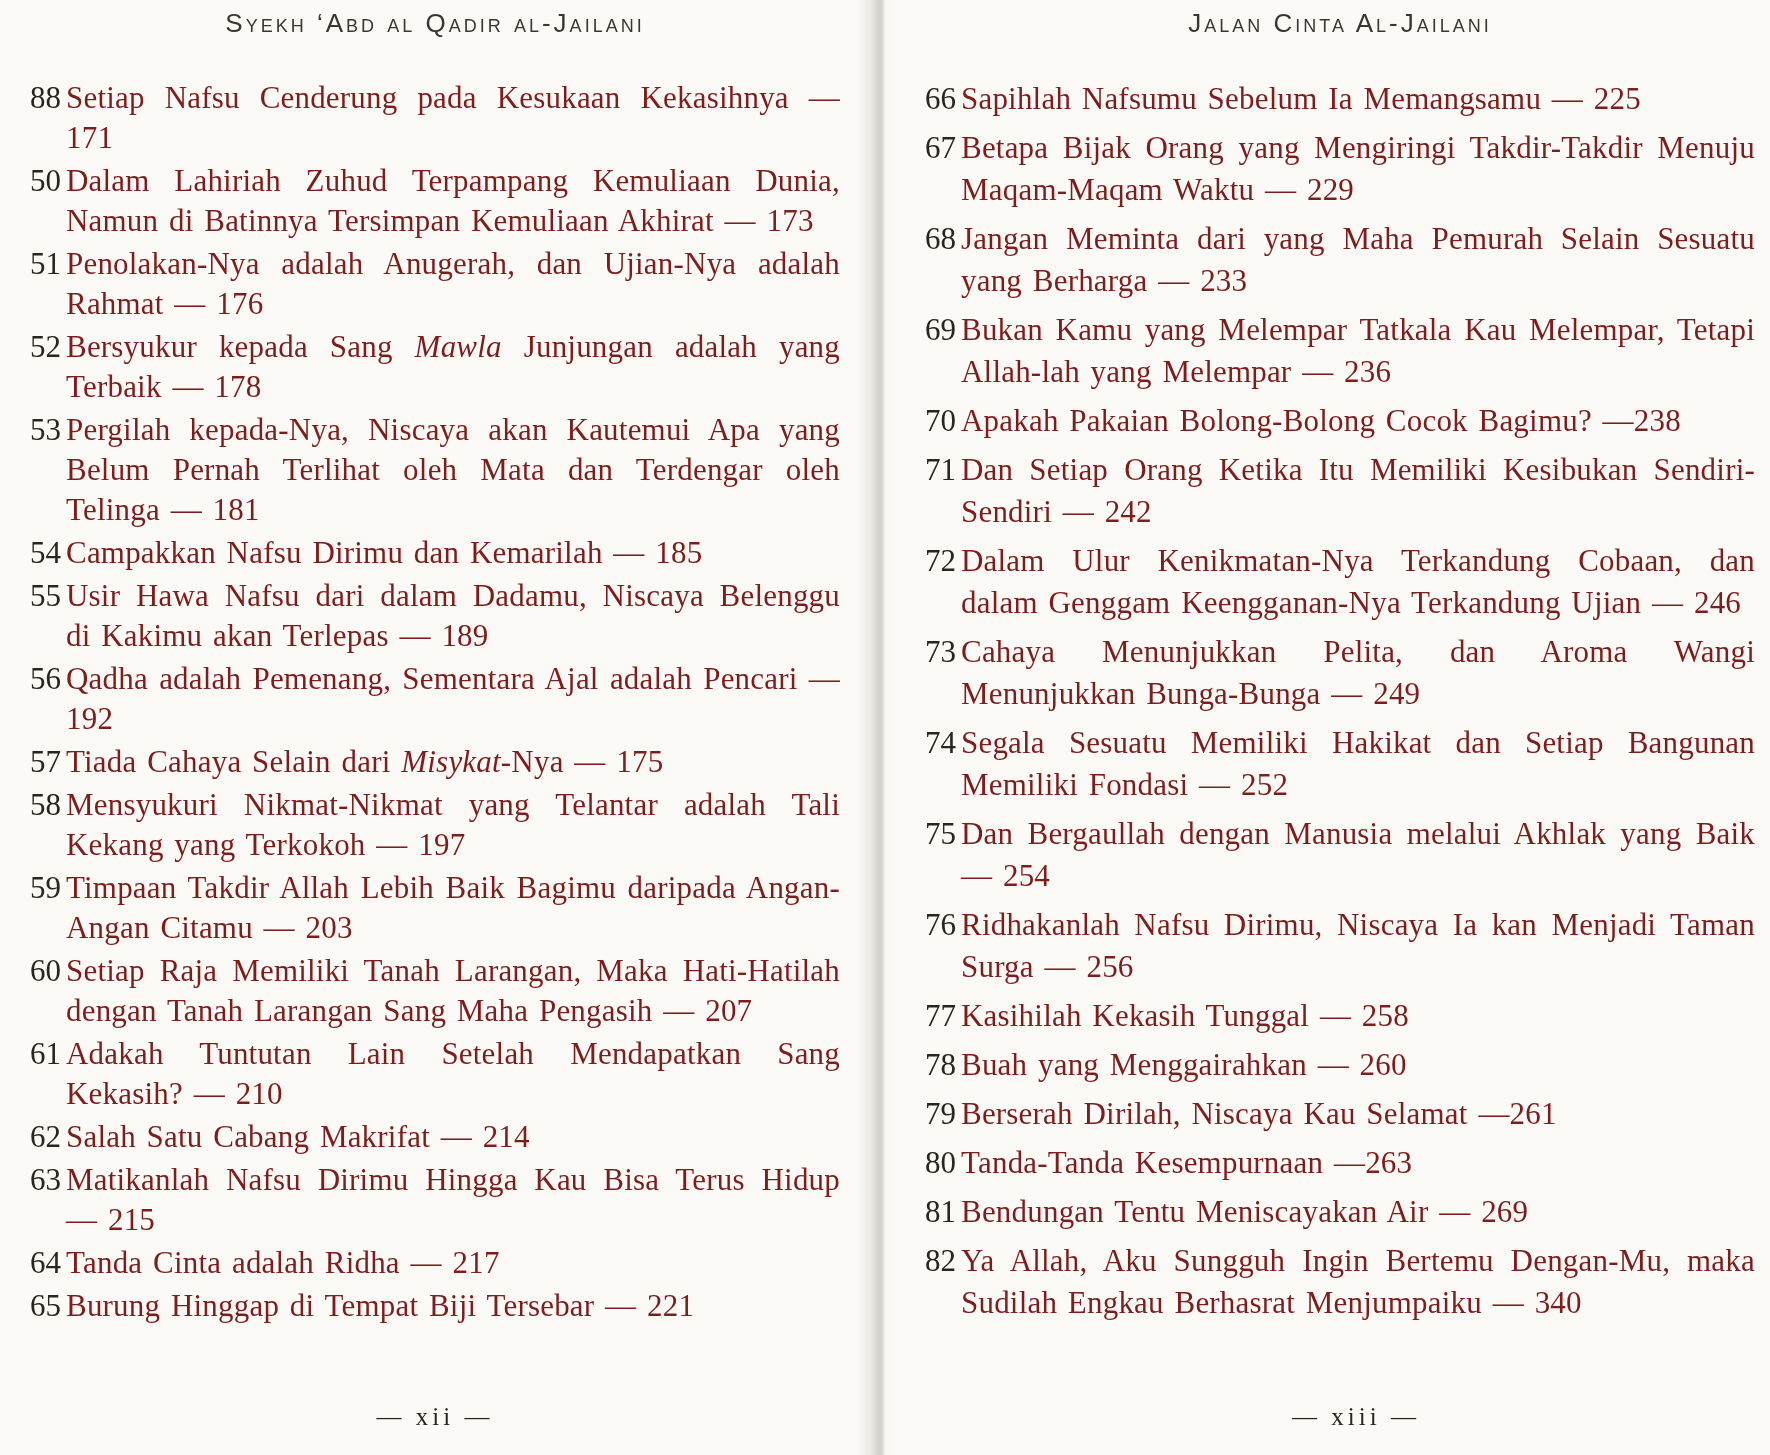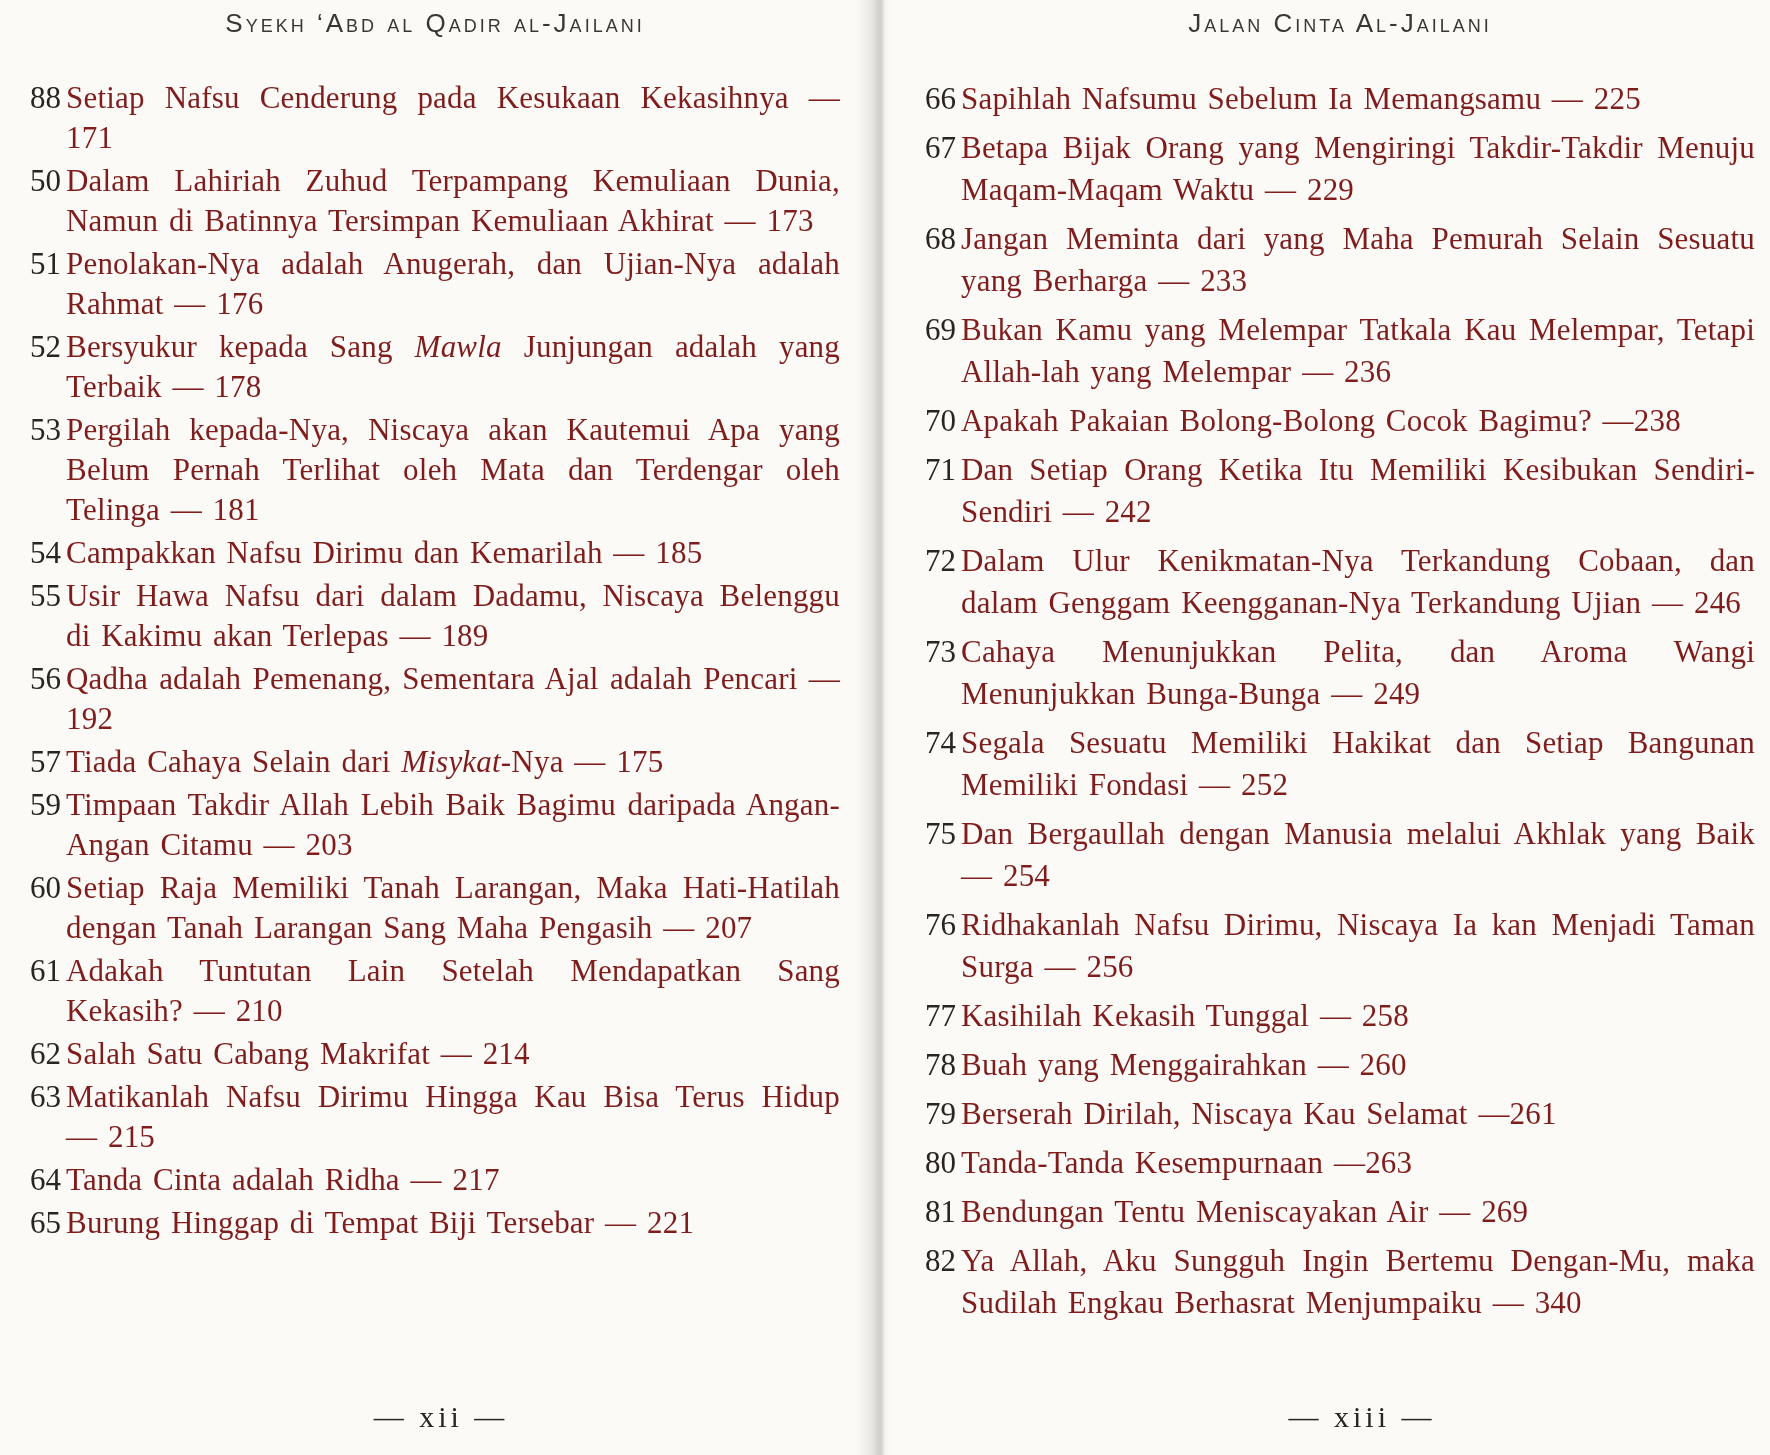--- a/index.html
+++ b/index.html
@@ -71,24 +71,24 @@
     letter-spacing: 0.2px;
     color: #7f1d1d;
   }
   .page-right .toc-entry .txt { line-height: 42px; }
 
   .toc-entry .txt i { font-style: italic; }
 
   .page-footer {
     position: absolute;
     top: 1400px;
-    left: 6px;
+    left: 0;
     width: 100%;
     text-align: center;
-    font-size: 30px;
+    font-size: 25px;
     line-height: 34px;
     letter-spacing: 4px;
     color: #2b251f;
   }
   .page-right .page-footer { padding-left: 32px; box-sizing: border-box; }
 
   .gutter {
     position: absolute;
     left: 856px;
     top: 0;
@@ -142,20 +142,24 @@
         </li>
         <li class="toc-entry">
           <span class="num">56</span>
           <div class="txt"><span>Qadha adalah Pemenang, Sementara Ajal adalah Pencari</span> — <span>192</span></div>
         </li>
         <li class="toc-entry">
           <span class="num">57</span>
           <div class="txt"><span>Tiada Cahaya Selain dari </span><i>Misykat</i><span>-Nya</span> — <span>175</span></div>
         </li>
         <li class="toc-entry">
+          <span class="num">58</span>
+          <div class="txt"><span>Mensyukuri Nikmat-Nikmat yang Telantar adalah Tali Kekang yang Terkokoh</span> — <span>197</span></div>
+        </li>
+        <li class="toc-entry">
           <span class="num">59</span>
           <div class="txt"><span>Timpaan Takdir Allah Lebih Baik Bagimu daripada Angan-Angan Citamu</span> — <span>203</span></div>
         </li>
         <li class="toc-entry">
           <span class="num">60</span>
           <div class="txt"><span>Setiap Raja Memiliki Tanah Larangan, Maka Hati-Hatilah dengan Tanah Larangan Sang Maha Pengasih</span> — <span>207</span></div>
         </li>
         <li class="toc-entry">
           <span class="num">61</span>
           <div class="txt"><span>Adakah Tuntutan Lain Setelah Mendapatkan Sang Kekasih?</span> — <span>210</span></div>

